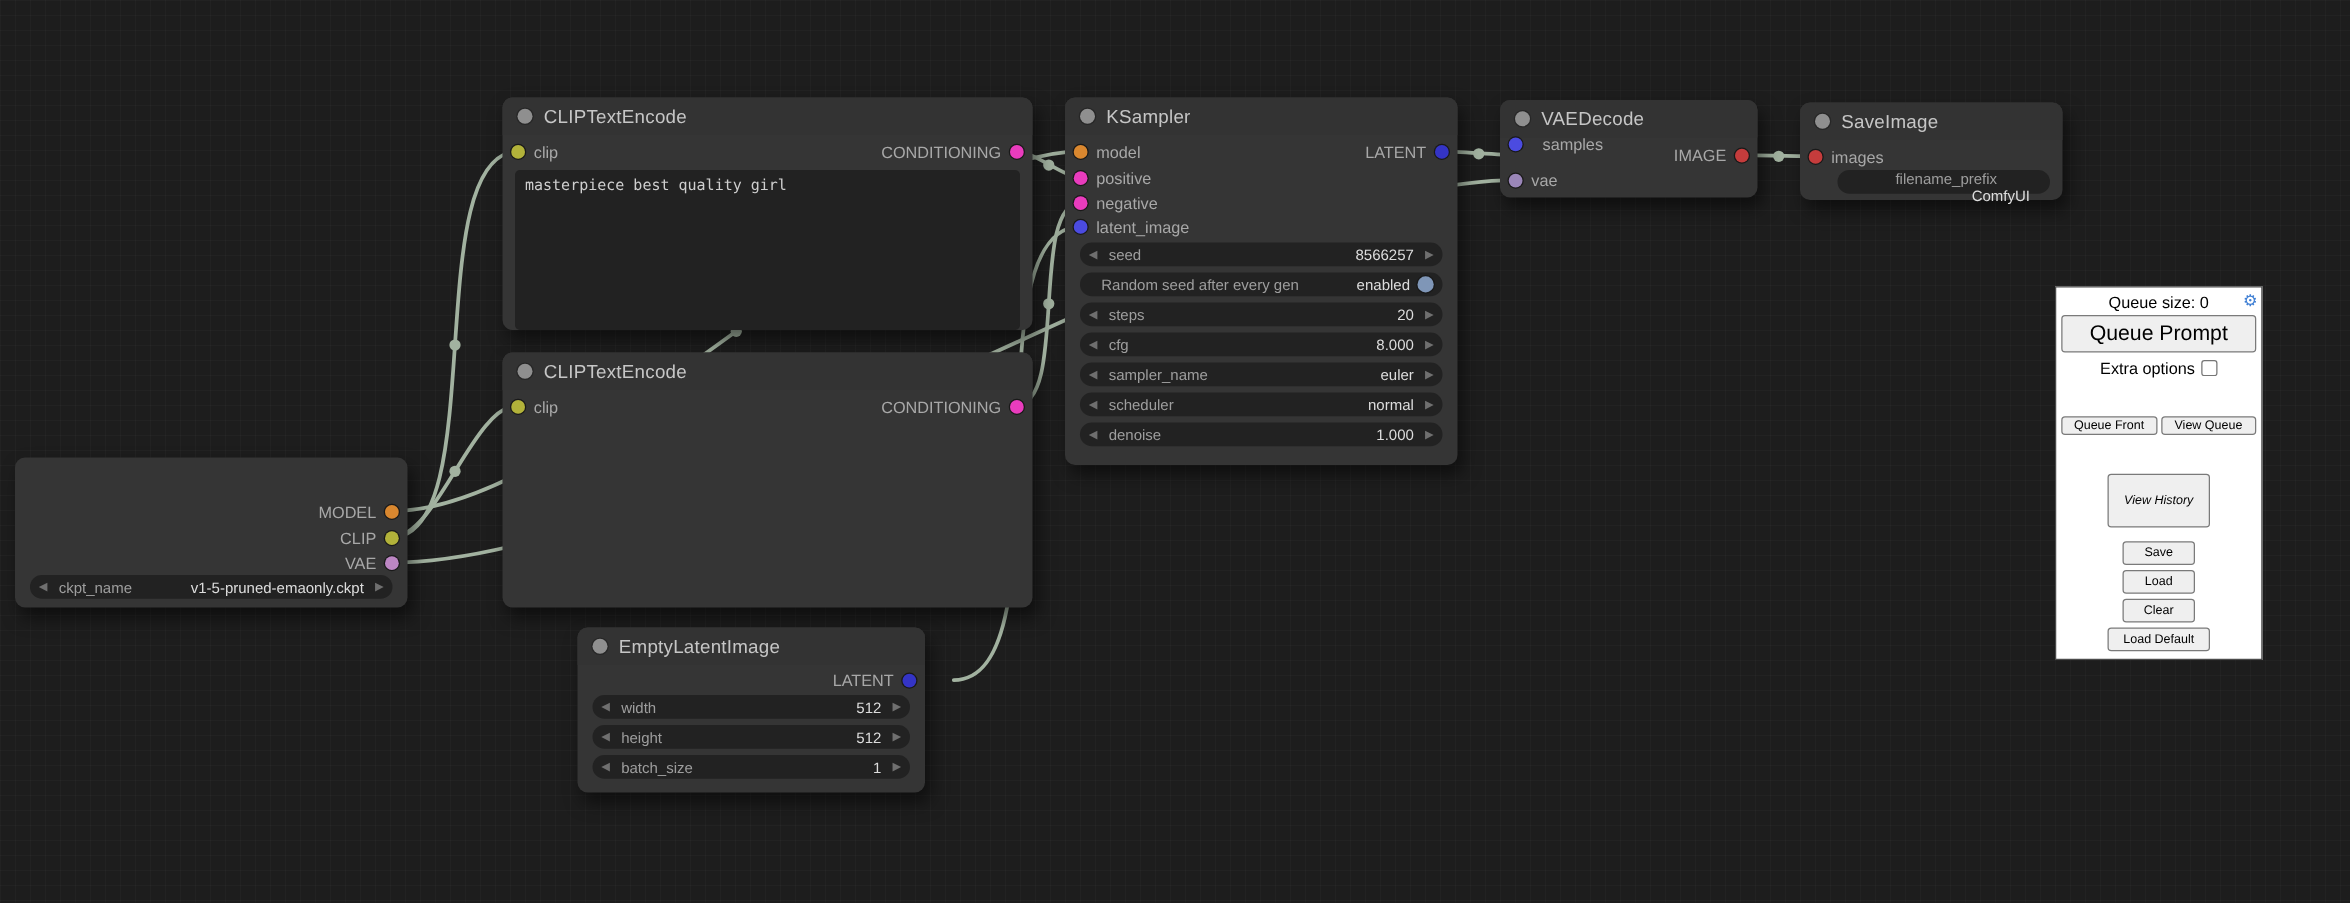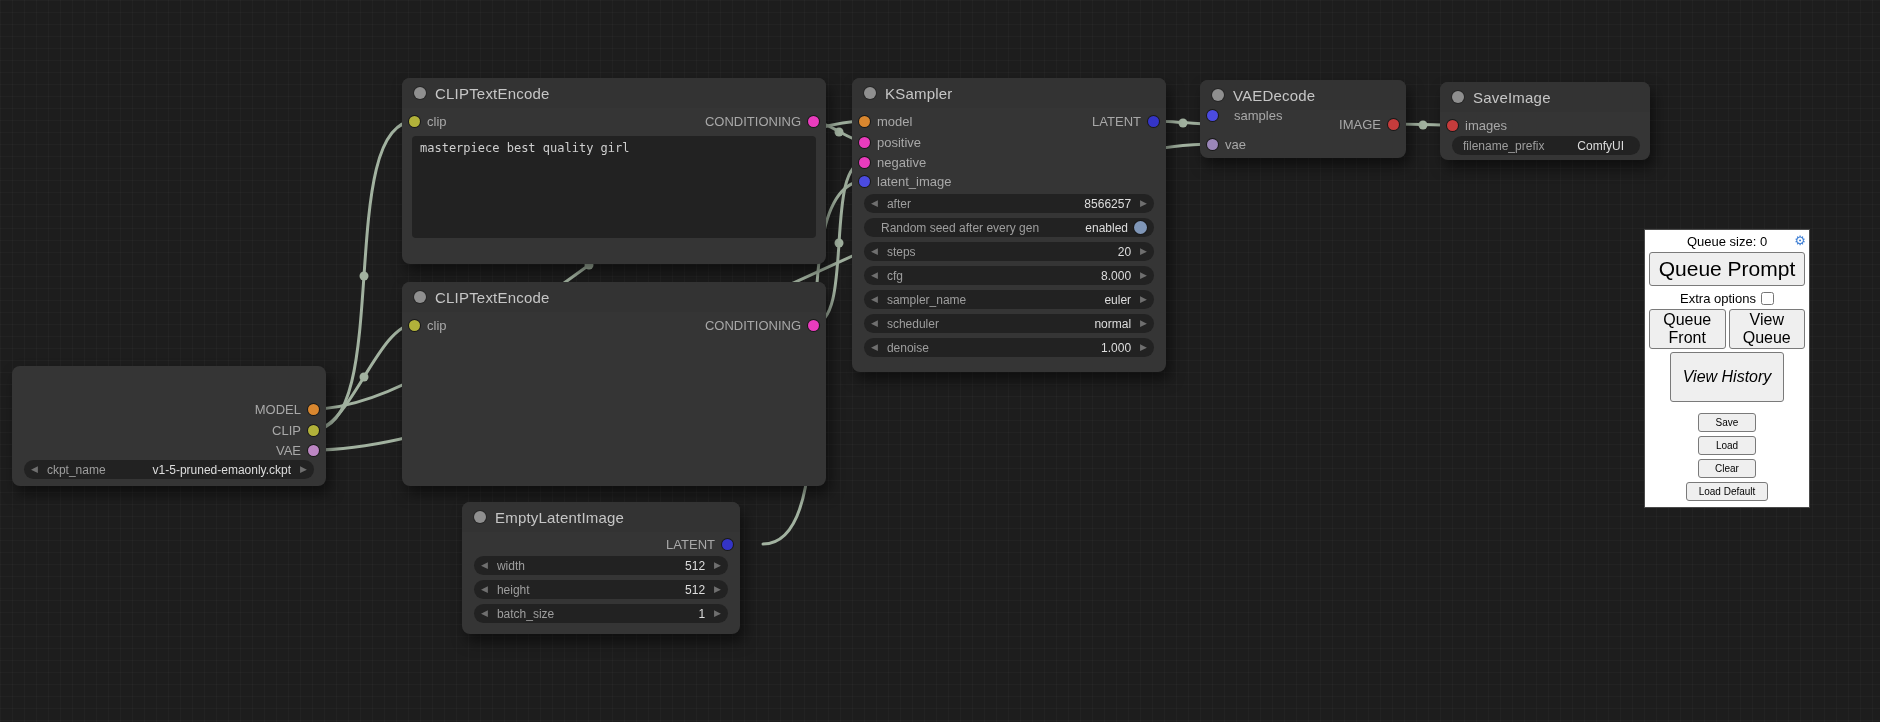--- a/index.html
+++ b/index.html
@@ -60,25 +60,25 @@
     background:#ffffff; border:1px solid #4a4a4a;
     display:flex; flex-direction:column; align-items:center;
     padding:3px 4px 6px 4px; color:#000;
   }
   .menu-header { width:100%; position:relative; text-align:center; font-size:13px; padding:1px 0 2px; }
   .gear { position:absolute; right:-1px; top:0; font-size:13px; color:#3f7fd4; cursor:pointer; }
   .menu button {
     background:#efefef; border:1px solid #7a7a7a; border-radius:3px;
     color:#000; font-family:"Liberation Sans", sans-serif; cursor:pointer;
   }
-  .btn-queue-prompt { width:100%; font-size:21px; padding:4px 0; margin:1px 0 2px; }
+  .btn-queue-prompt { width:100%; font-size:17px; padding:4px 0; margin:1px 0 2px; }
   .extra-options-row { display:flex; align-items:center; gap:5px; font-size:13px; margin:3px 0 3px; }
   .extra-options-row input { width:13px; height:13px; margin:0; }
   .queue-btn-row { display:flex; gap:3px; width:100%; }
-  .btn-small { font-size:16px; padding:1px 3px; flex:1; }
+  .btn-small { font-size:10px; padding:1px 3px; flex:1;margin-top:28px; }
   .history-row { width:100%; text-align:center; margin:3px 0 7px; }
   .history-row .btn-small { flex:none; padding:15px 12px;font-style:italic; }
   .btn-big { display:block; font-size:10px; padding:3px 12px; margin-top:4px; min-width:58px; }
 </style>
 </head>
 <body>
 
 <svg id="links" width="1880" height="722">
   <path class="link" d="M313,409 C468,409 710,121 865,121" style="stroke: rgb(162, 178, 160);"></path>
   <path class="link" d="M313,430 C394,430 334,121 415,121" style="stroke: rgb(162, 178, 160);"></path>
@@ -127,21 +127,21 @@
     <span>CLIPTextEncode</span>
   </div>
   <div class="slot in" style="top:34px;">
     <span class="dot" style="background: rgb(178, 178, 58);"></span>
     <span>clip</span>
   </div>
   <div class="slot out" style="top:34px;">
     <span class="dot" style="background: rgb(233, 60, 189);"></span>
     <span>CONDITIONING</span>
   </div>
-  <div class="node-textarea" style="top:58px; height:102px;">
+  <div class="node-textarea" style="top:58px; height:128px;">
     <span>masterpiece best quality girl</span>
   </div>
 </div>
 
 <div class="node" style="left:402px; top:282px; width:424px; height:204px;">
   <div class="node-title">
     <span class="title-dot"></span>
     <span>CLIPTextEncode</span>
   </div>
   <div class="slot in" style="top:34px;">
@@ -175,21 +175,21 @@
     <span class="dot" style="background: rgb(75, 75, 224);"></span>
     <span>latent_image</span>
   </div>
   <div class="slot out" style="top:34px;">
     <span class="dot" style="background: rgb(52, 52, 198);"></span>
     <span>LATENT</span>
   </div>
 
   <div class="widget" style="top:116px;">
     <span class="warrow">◀</span>
-    <span class="wlabel">after</span>
+    <span class="wlabel">seed</span>
     <span class="wvalue">8566257</span>
     <span class="warrow">▶</span>
   </div>
   <div class="widget toggle" style="top:140px;">
     <span class="wlabel">Random seed after every gen</span>
     <span class="wvalue">enabled</span>
     <span class="toggle-dot" style="background: rgb(127, 150, 183);"></span>
   </div>
   <div class="widget" style="top:164px;">
     <span class="warrow">◀</span>
@@ -273,21 +273,21 @@
 
 <div class="node" style="left:1440px; top:82px; width:210px; height:78px;">
   <div class="node-title">
     <span class="title-dot"></span>
     <span>SaveImage</span>
   </div>
   <div class="slot in" style="top:34px;">
     <span class="dot" style="background: rgb(197, 60, 60);"></span>
     <span>images</span>
   </div>
-  <div class="widget" style="top:54px; left:12px; right:10px;">
+  <div class="widget" style="top:54px; left:30px; right:10px;flex-direction:column;">
     <span class="wlabel" style="margin-left:4px;">filename_prefix</span>
     <span class="wvalue">ComfyUI</span>
   </div>
 </div>
 
 <div class="menu" style="left:1644px; top:229px; width:166px;">
   <div class="menu-header">
     <span>Queue size: 0</span>
     <span class="gear">⚙</span>
   </div>

